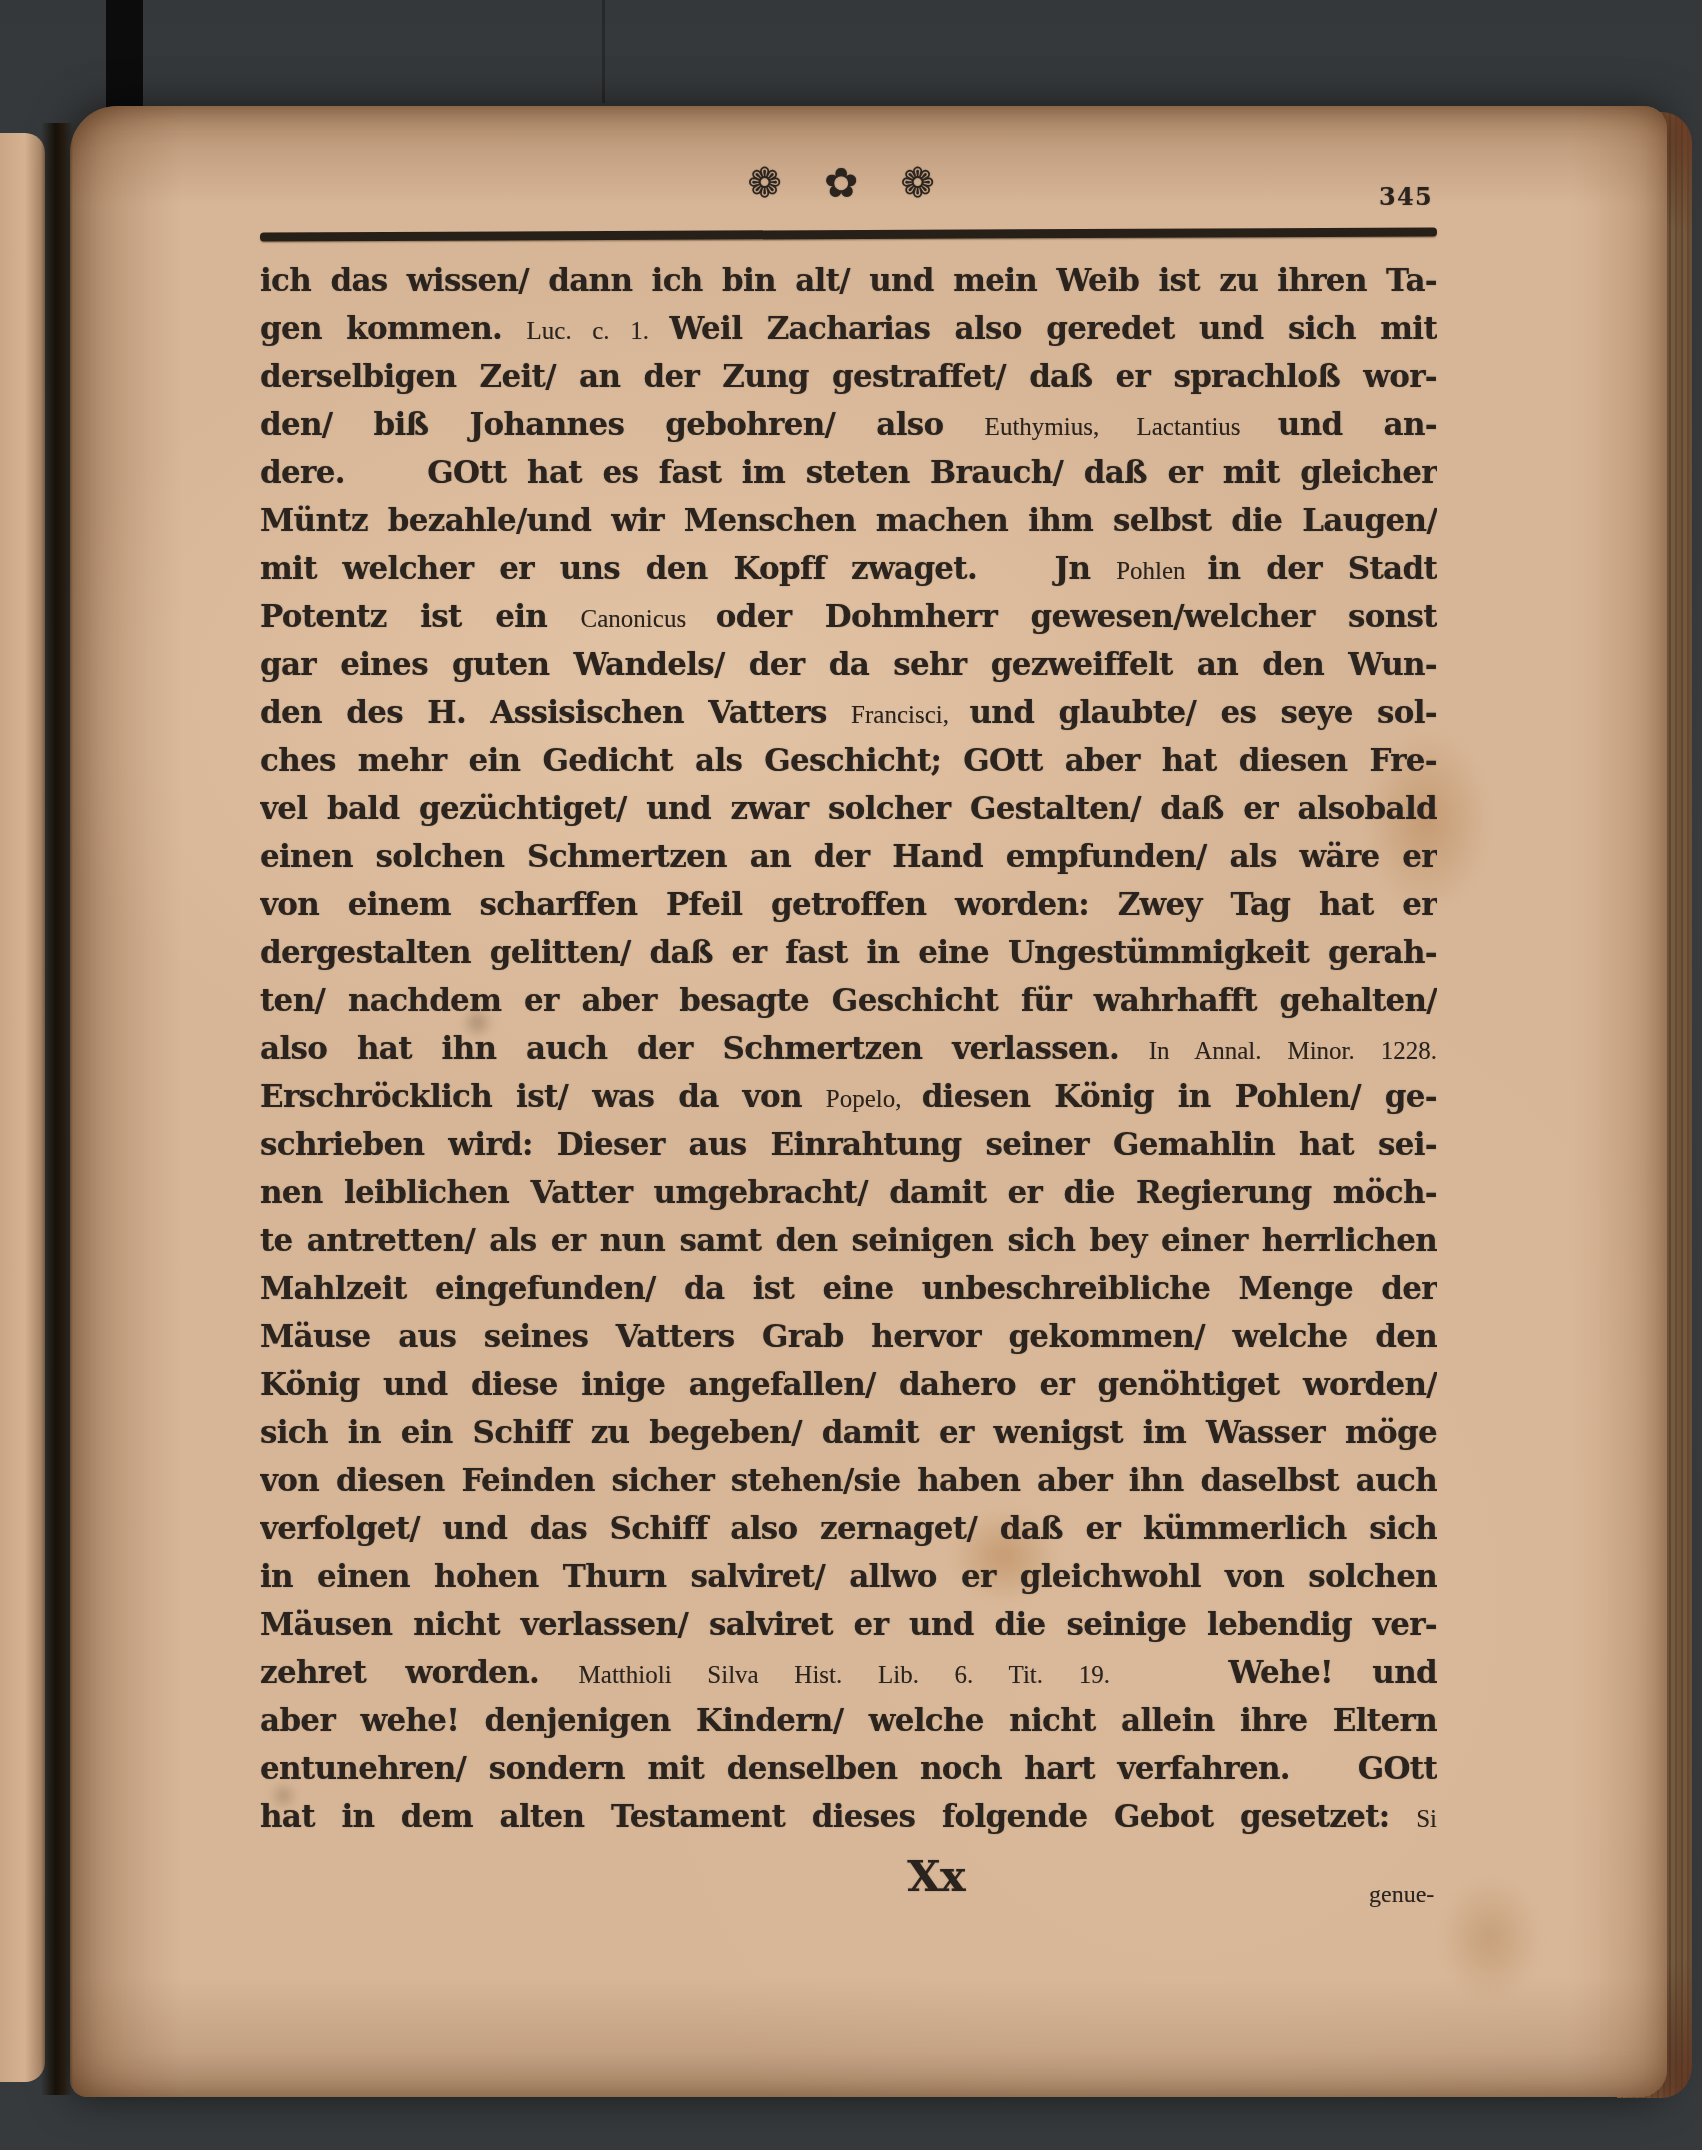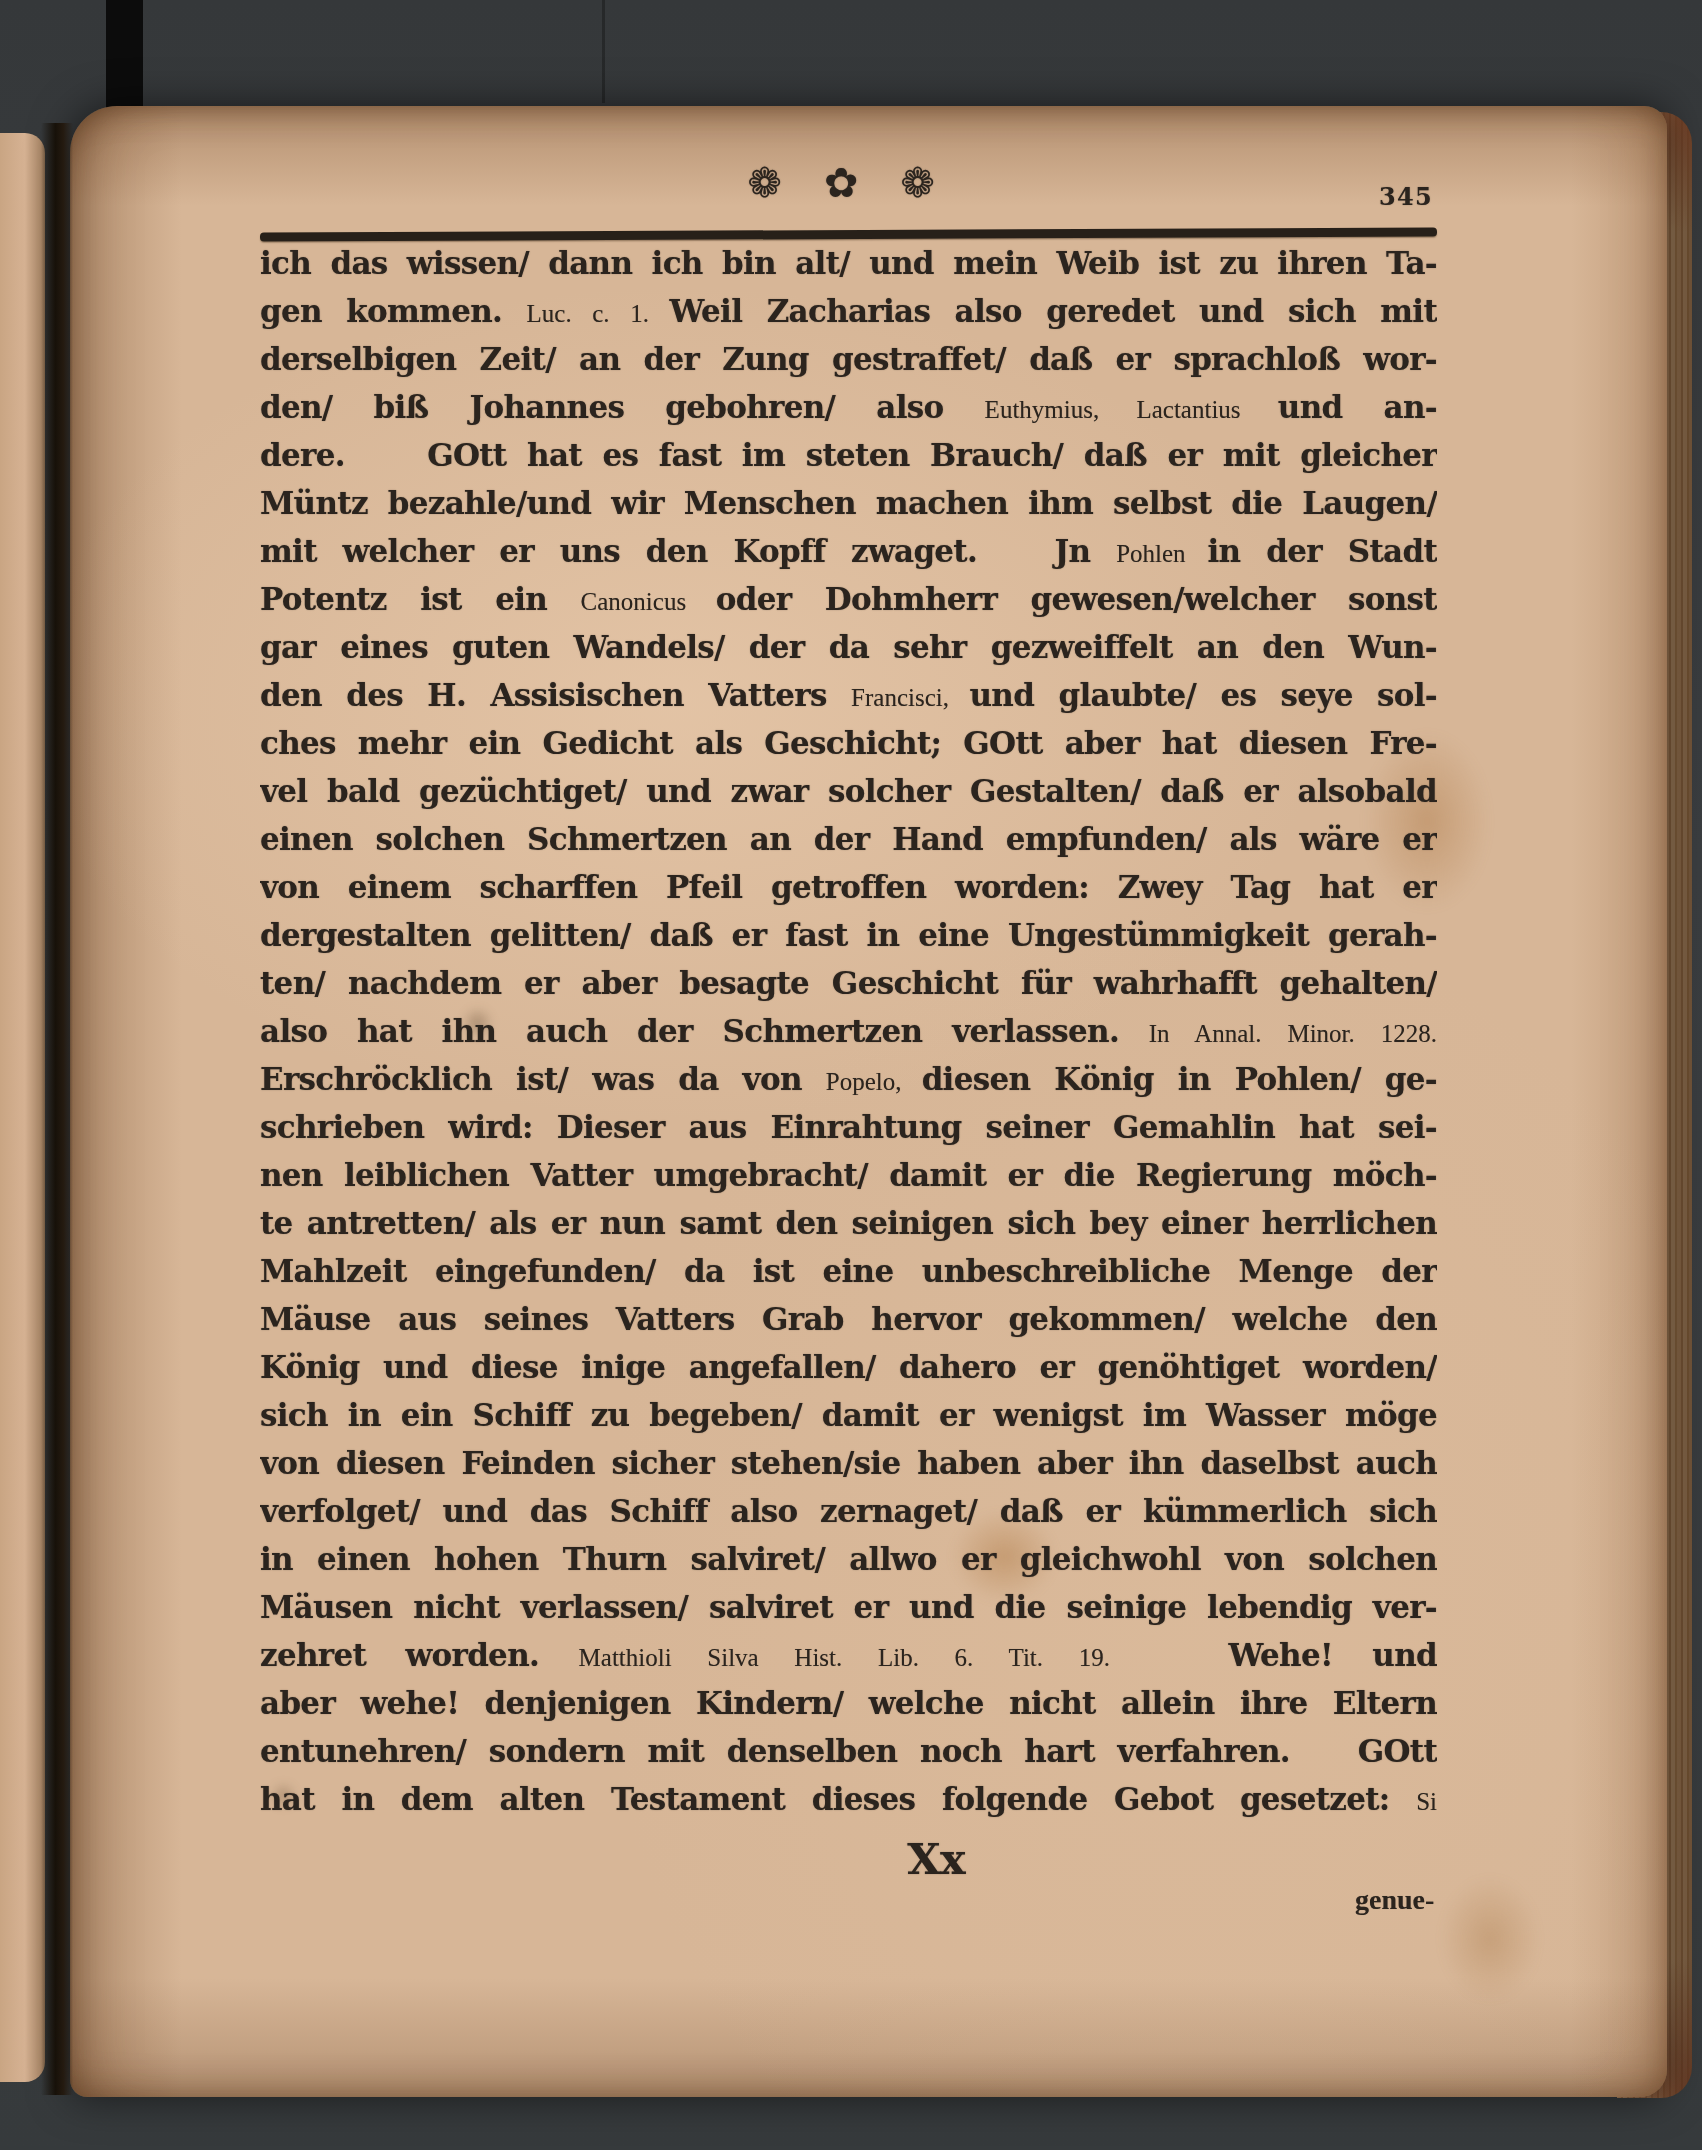--- a/index.html
+++ b/index.html
@@ -64,43 +64,42 @@
     color:#2b241e;text-shadow:0 0 1.3px rgba(43,36,30,0.5);
   }
   .page-number{
     position:absolute;right:4px;top:22.6px;font-size:24px;font-weight:bold;
     letter-spacing:1.3px;text-shadow:0 0 1.3px rgba(43,36,30,0.45);
   }
   .rule{
     height:9.3px;background:#272019;margin-top:6.7px;border-radius:4px;
     transform:rotate(-0.25deg);box-shadow:0 1.3px 1.3px rgba(60,40,20,0.4);
   }
-  .body-text{margin-top:0;}
+  .body-text{margin-top:17px;}
   .line{
     height:48px;line-height:48px;overflow:hidden;white-space:normal;
     text-align:justify;text-align-last:justify;-moz-text-align-last:justify;
   }
   .fraktur{
     font-family:"DejaVu Serif",serif;font-weight:bold;font-size:31px;
     letter-spacing:-0.7px;text-shadow:0 0 1.3px rgba(43,36,30,0.45);
   }
   .roman{
     font-family:"Liberation Serif",serif;font-weight:normal;font-size:25px;
     letter-spacing:0;text-shadow:0 0 0.7px rgba(43,36,30,0.35);
   }
   .footer{position:relative;height:100px;}
   .signature-mark{
     position:absolute;left:55%;top:10.6px;font-size:43px;font-weight:bold;
     text-shadow:0 0 1.3px rgba(43,36,30,0.5);
   }
   .catchword{
     position:absolute;right:2.7px;top:41px;
-    font-family:"Liberation Serif",serif;font-size:28px;font-weight:bold;
+    font-family:"Liberation Serif",serif;font-size:24px;font-weight:normal;
     text-shadow:0 0 0.7px rgba(43,36,30,0.4);
-    margin-top:20px;
   }
 </style>
 </head>
 <body>
 
 <div class="clasp"></div>
 <div class="seam"></div>
 <div class="neighbor-page"></div>
 <div class="fore-edge"></div>
 <div class="gutter-crease"></div>

